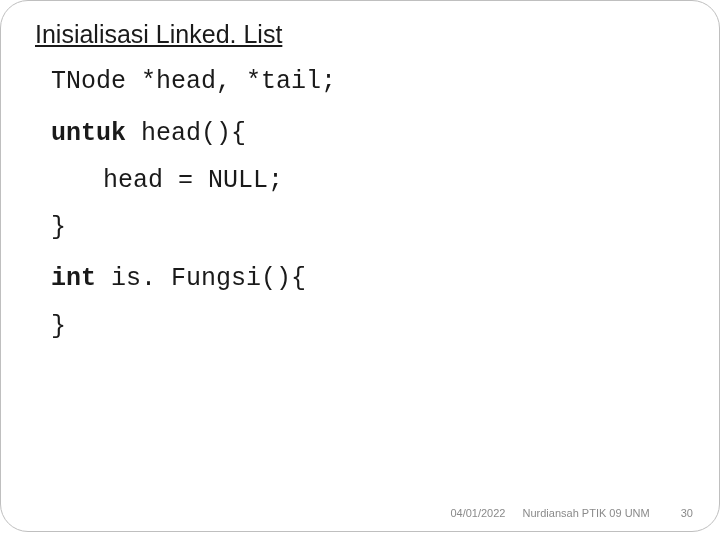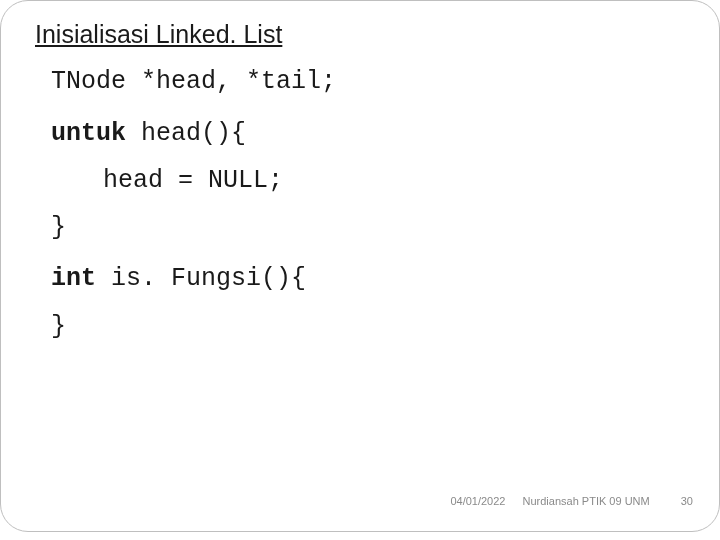--- a/index.html
+++ b/index.html
@@ -34,21 +34,21 @@
     white-space: pre;
     margin: 16px;
   }
   .block { margin-bottom: 20px; }
   .block.last { margin-bottom: 0; }
   .bold { font-weight: bold; }
   .indent { padding-left: 52px; }
   .heading.wrap2 { padding-left: 34px; text-indent: -34px; }
   .footer {
     position: absolute;
-    bottom: 24px;
+    bottom: 12px;
     right: 26px;
     font-size: 11px;
     color: #8a8a8a;
     font-family: Verdana, Geneva, sans-serif;
   }
   .footer .date { margin-right: 14px; }
   .footer .num { margin-left: 28px; }
 </style>
 </head>
 <body>

